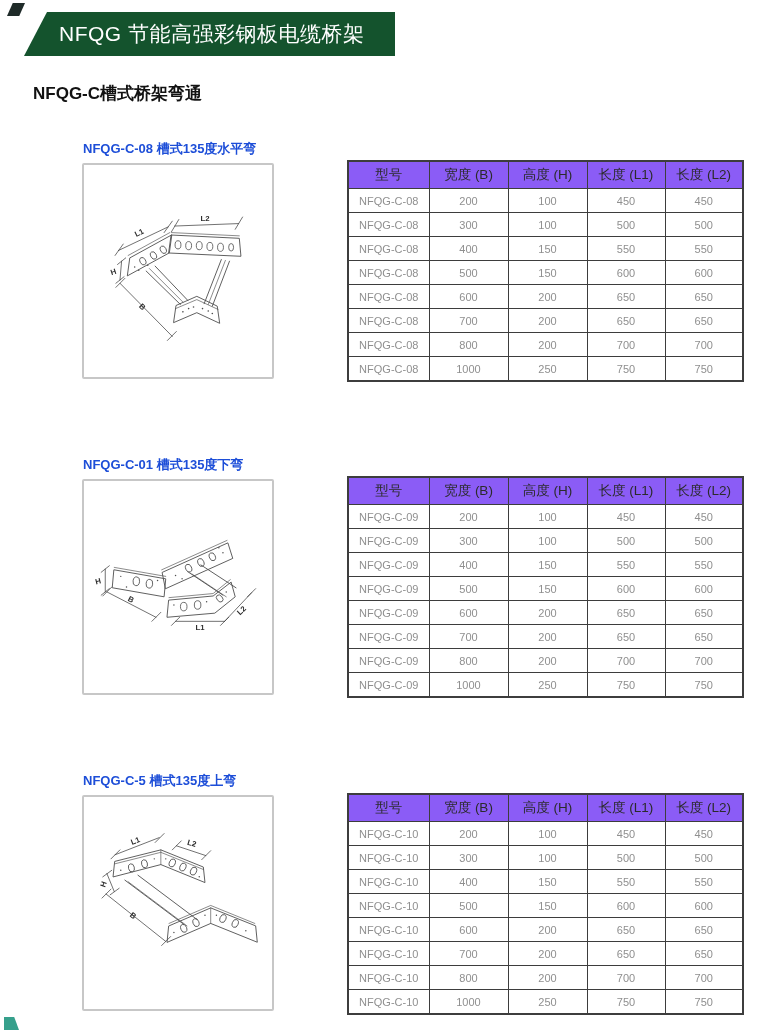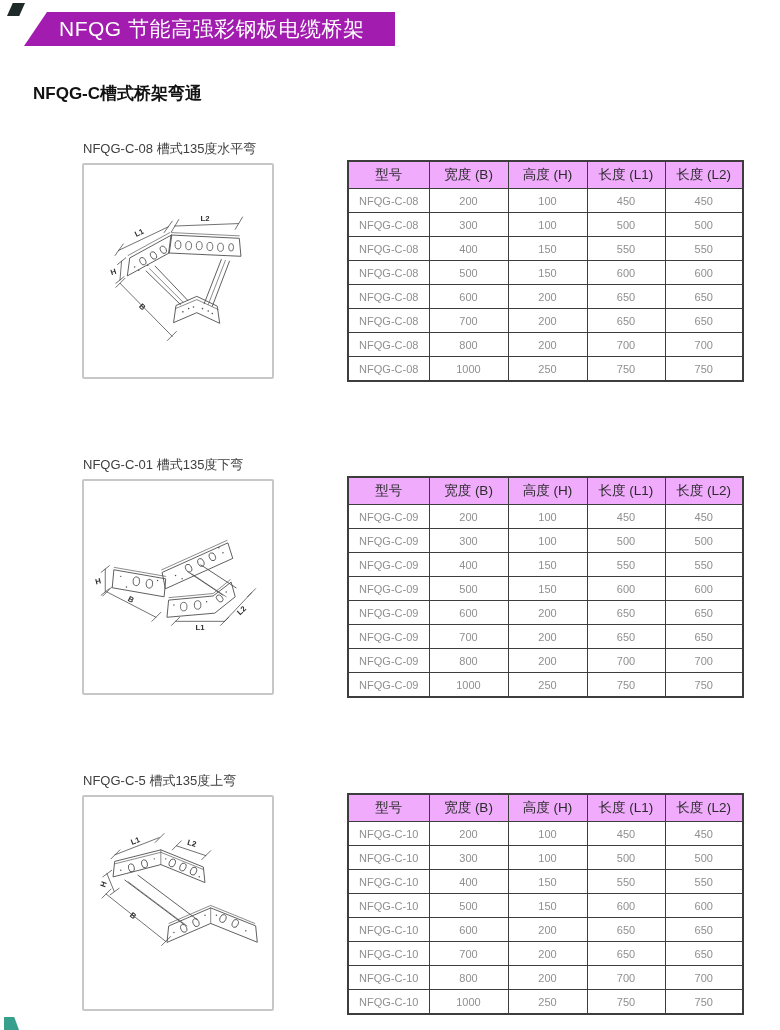--- a/index.html
+++ b/index.html
@@ -7,42 +7,42 @@
     width:780px;height:1030px;position:relative;background:#ffffff;
     font-family:"Liberation Sans", sans-serif;overflow:hidden;
   }
   
   .corner-top{position:absolute;left:7px;top:3px;width:18px;height:13px;background:#1f2b29;
     clip-path:polygon(32% 0,100% 0,68% 100%,0 100%);}
   .corner-bottom{position:absolute;left:4px;top:1017px;width:15px;height:13px;background:#36a08c;
     clip-path:polygon(0 0,68% 0,100% 100%,0 100%);}
   
   .banner{
-    position:absolute;left:24px;top:12px;width:371px;height:34px;background:#a21caf;
+    position:absolute;left:24px;top:12px;width:371px;height:44px;background:#14532d;
     clip-path:polygon(23px 0,100% 0,100% 100%,0 100%);
     display:flex;align-items:center;box-sizing:border-box;padding-left:35px;
   }
   .banner-title{color:#ffffff;font-size:21px;letter-spacing:0.5px;white-space:nowrap;}
   .page-heading{
     position:absolute;left:33px;top:82px;font-size:17px;font-weight:bold;color:#121212;
   }
   .section-label{
-    position:absolute;left:83px;font-size:13px;color:#404040;white-space:nowrap;
+    position:absolute;left:83px;font-size:13px;color:#1d4ed8;white-space:nowrap;font-weight:bold;
   }
   .draw-box{
     position:absolute;left:82px;width:192px;height:216px;background:#ffffff;
     border:2px solid #c7c7c7;border-radius:2px;box-sizing:border-box;overflow:hidden;
   }
   .draw-box svg{display:block;width:100%;height:100%;}
   .tbl{
     position:absolute;left:347px;width:395px;border-collapse:collapse;table-layout:fixed;
     border:2px solid #3d3d3d;
   }
   .tbl th{
-    border:1px solid #3d3d3d;background:#f0abfc;color:#2b2b2b;font-weight:normal;
+    border:1px solid #3d3d3d;background:#8b5cf6;color:#2b2b2b;font-weight:normal;
     font-size:13.5px;height:26px;text-align:center;padding:0;
   }
   .tbl td{
     border:1px solid #3d3d3d;color:#8f8f8f;font-size:11px;height:23px;
     text-align:center;padding:0;white-space:nowrap;
   }
   
   .ln{stroke:#4e4e4e;stroke-width:1.1;fill:none;stroke-linecap:round;stroke-linejoin:round;}
   .thin{stroke:#4e4e4e;stroke-width:0.8;fill:none;stroke-linecap:round;}
   .hole{stroke:#4e4e4e;stroke-width:1;fill:none;}

